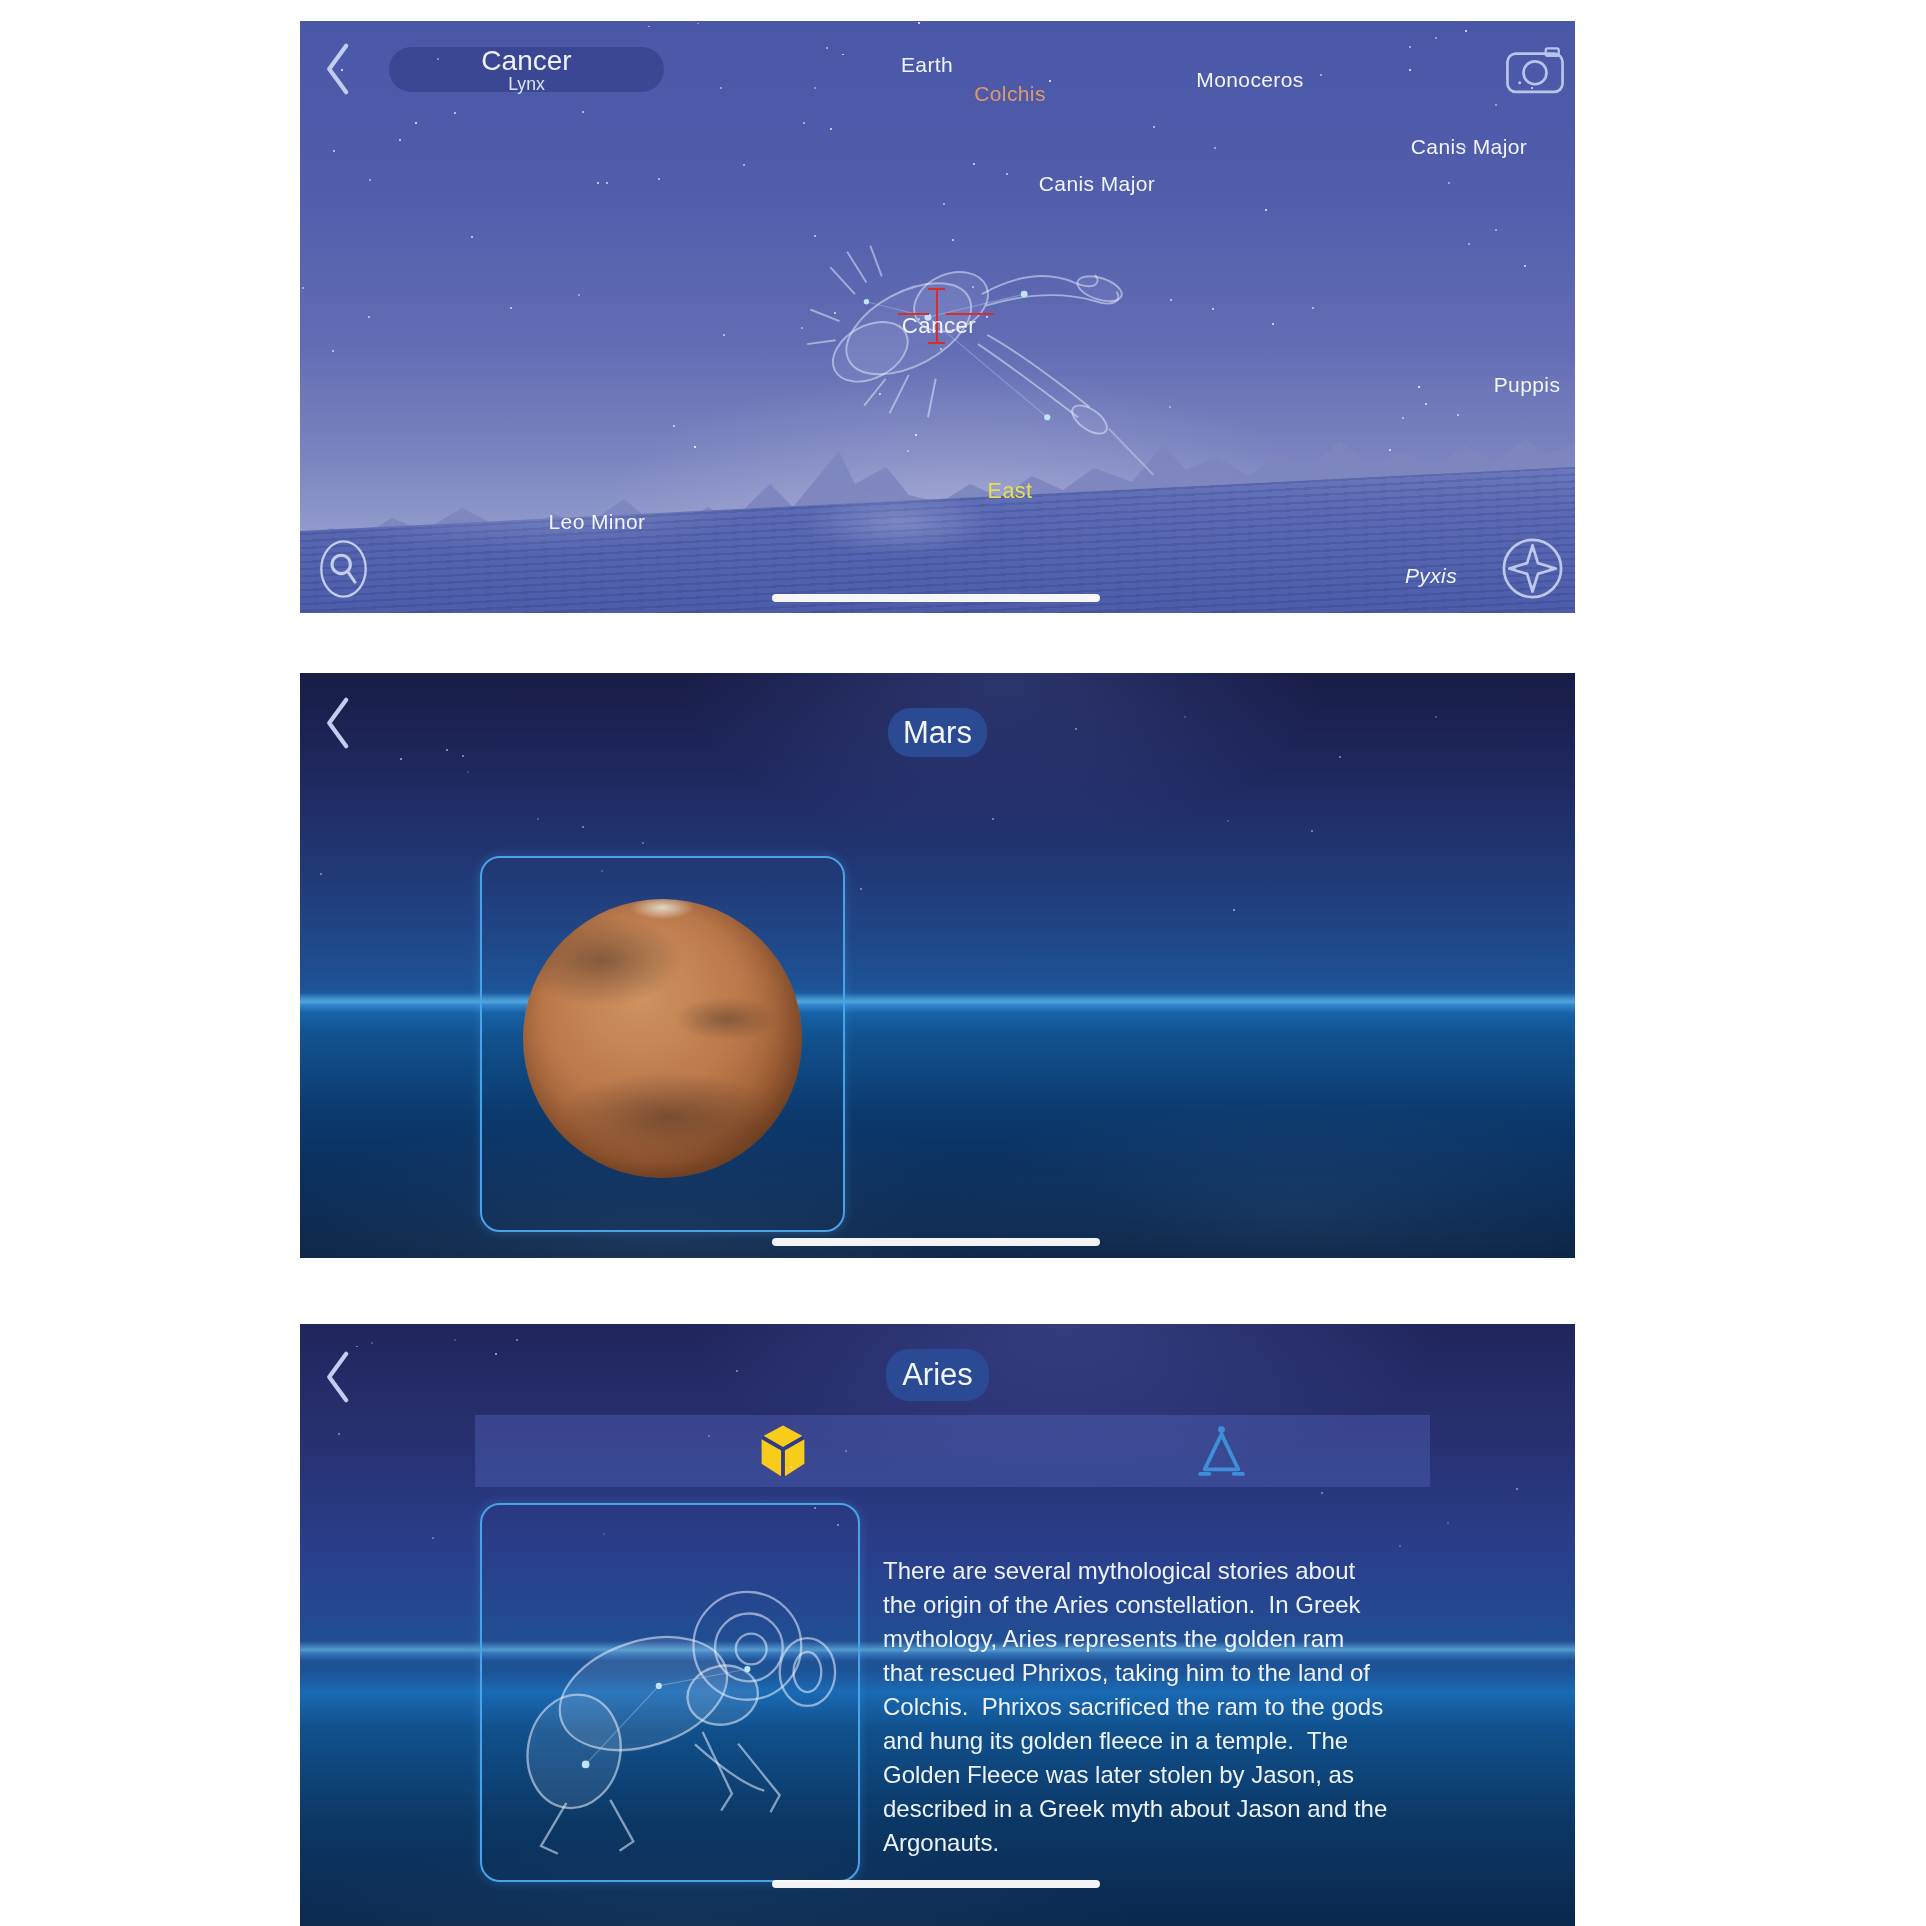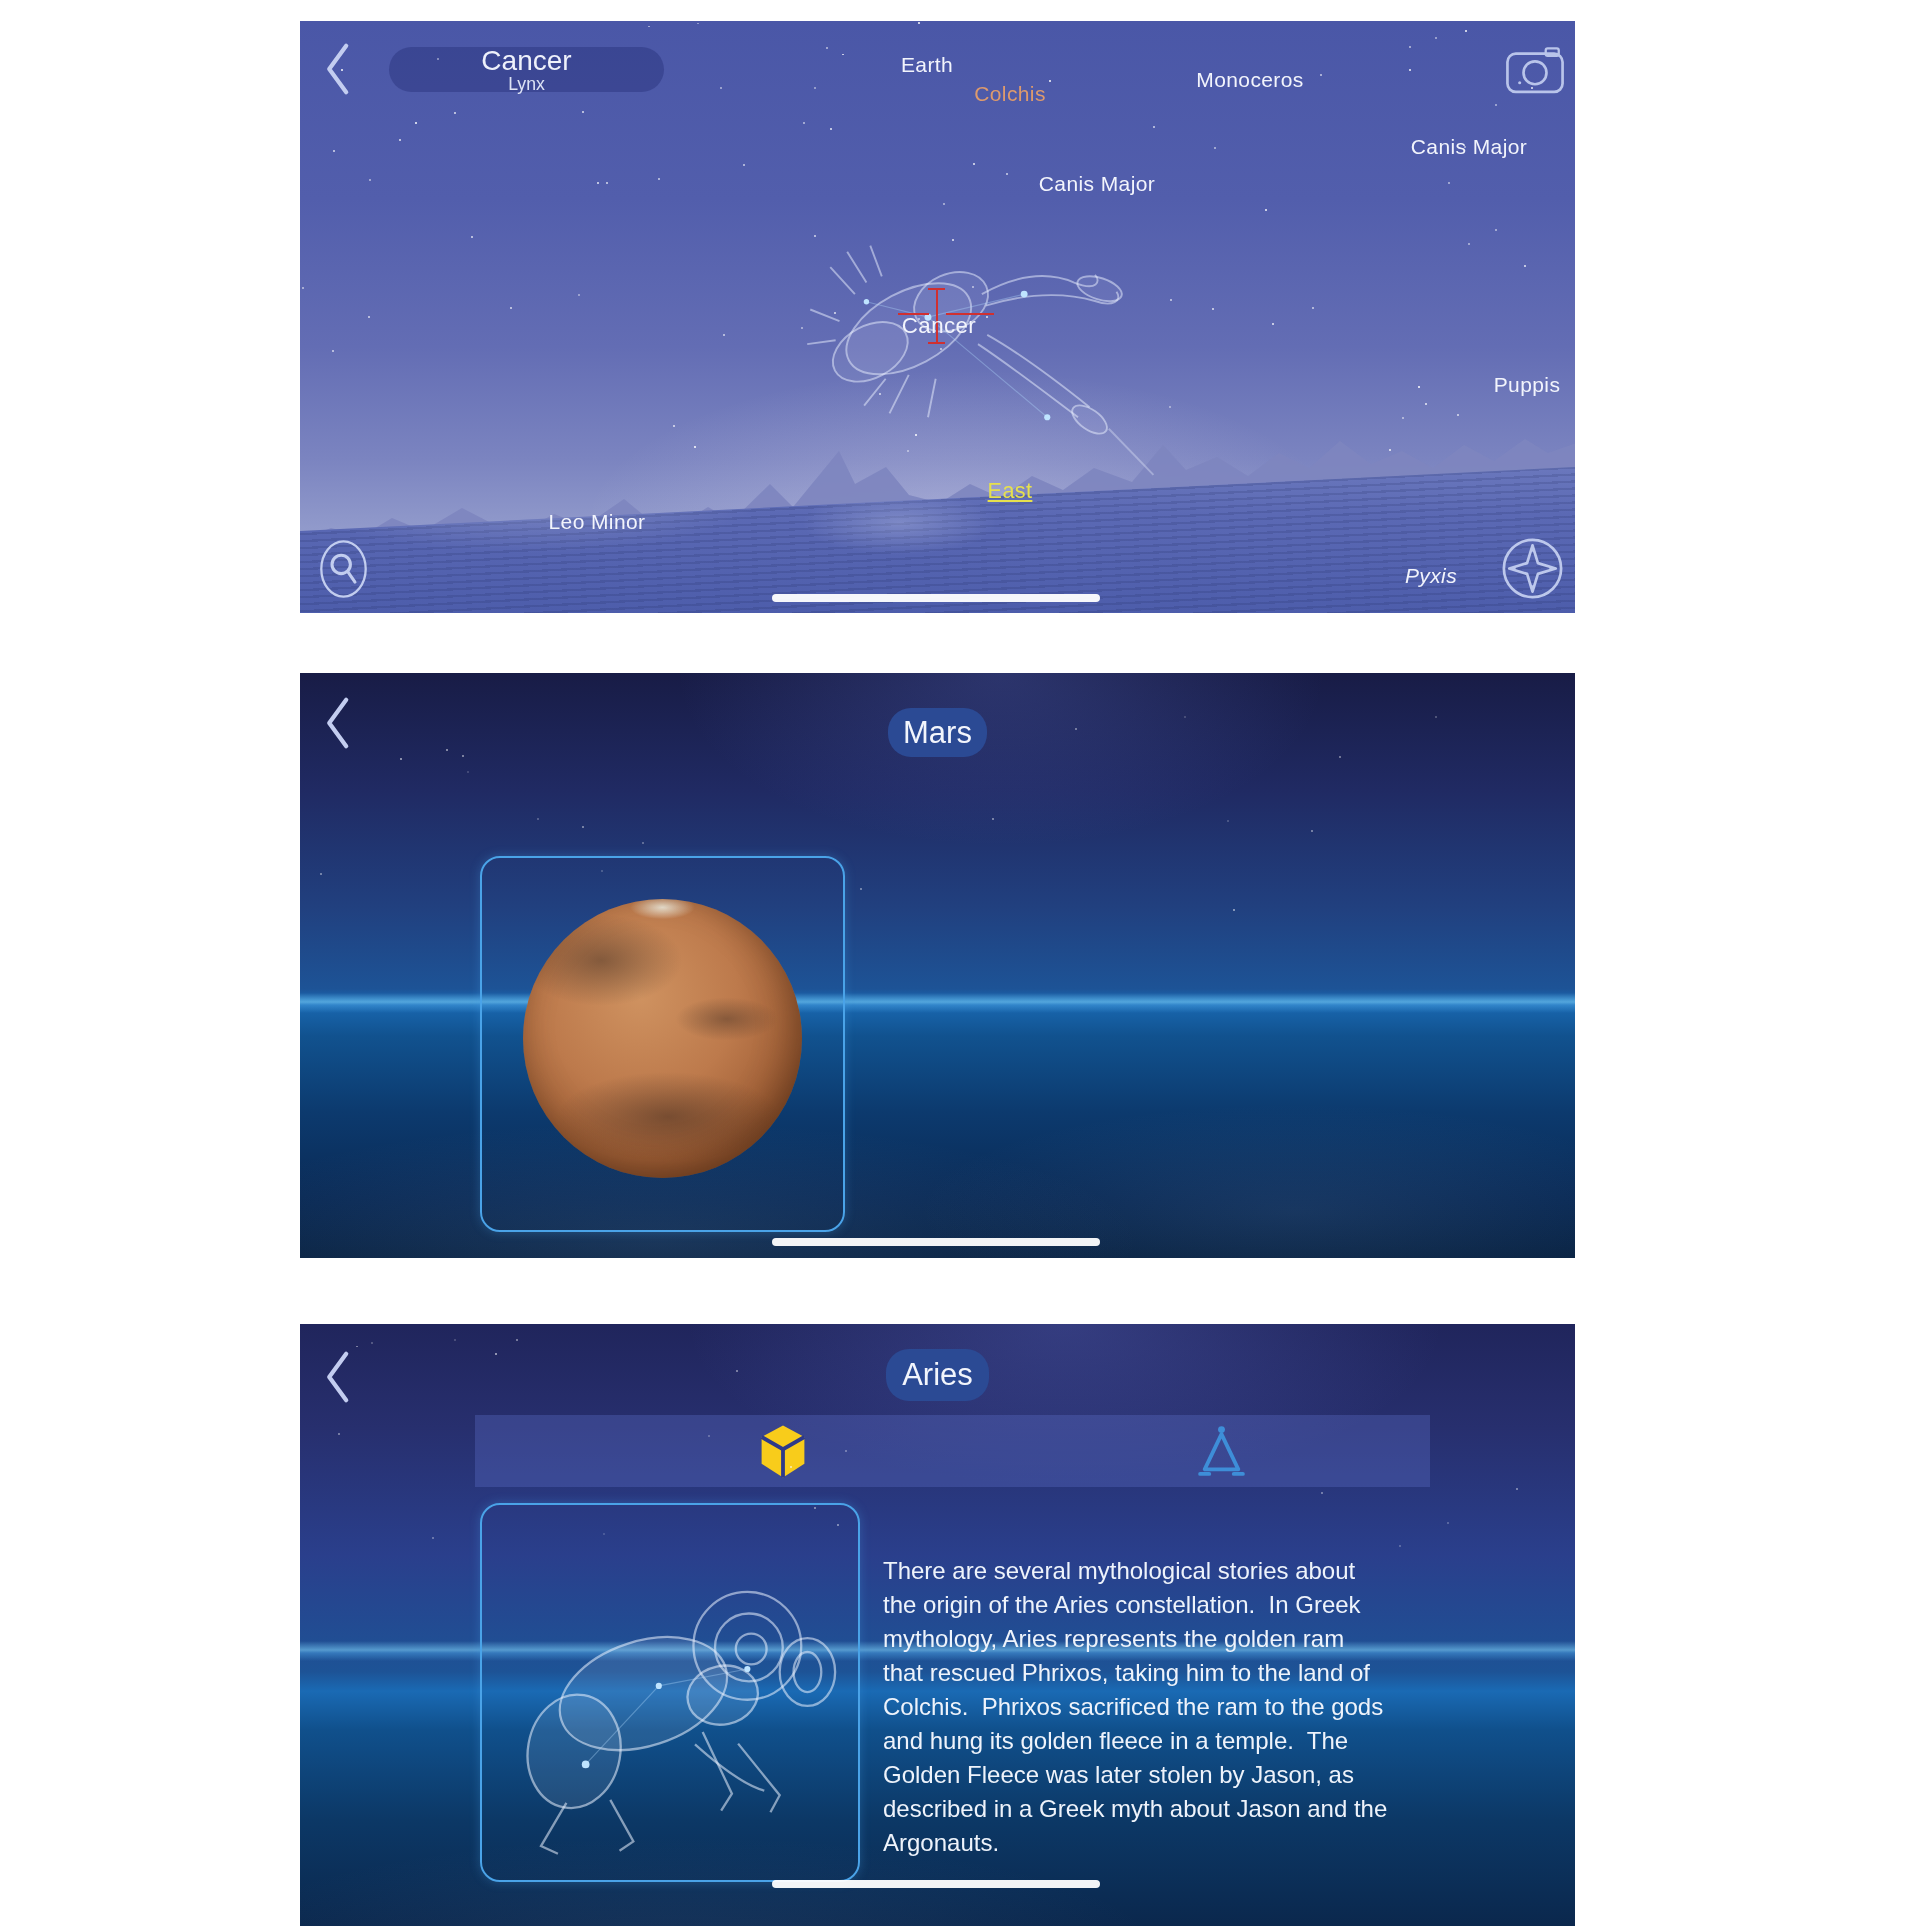--- a/index.html
+++ b/index.html
@@ -26,21 +26,21 @@
   .sky-label{position:absolute;transform:translate(-50%,-50%);color:#f2f4fc;font-size:21px;letter-spacing:0.4px;white-space:nowrap;}
   .lbl-gemini{left:627px;top:44px;}
   .lbl-mercury{left:710px;top:73px;color:var(--planet-label-color,#dd9a6d);}
   .lbl-monoceros{left:950px;top:59px;}
   .lbl-canis-major{left:1169px;top:126px;}
   .lbl-canis-minor{left:797px;top:163px;}
   .lbl-cancer-sky{left:639px;top:305px;font-size:22.3px;z-index:5;}
   .lbl-puppis{left:1227px;top:364px;}
   .lbl-leo-minor{left:297px;top:470px;margin-top:31px;}
   .lbl-pyxis{left:1131px;top:555px;font-style:italic;}
-  .lbl-east{left:710px;top:470px;color:var(--direction-label-color,#e6e04e);font-size:21.6px;text-decoration:underline;}
+  .lbl-east{left:710px;top:470px;color:var(--direction-label-color,#e6e04e);font-size:21.6px;}
   .back-btn{position:absolute;left:23px;top:21px;width:31px;height:54px;cursor:pointer;}
   .title-pill{position:absolute;left:89px;top:26px;width:275px;height:45px;border-radius:23px;
     background:rgba(28,38,108,0.35);display:flex;flex-direction:column;align-items:center;justify-content:center;}
   .title-pill .t1{color:#eef1fb;font-size:28px;line-height:29px;}
   .title-pill .t2{color:#dde3f5;font-size:17.7px;line-height:18.5px;}
   .cam-btn{position:absolute;left:1204px;top:25px;width:62px;height:49px;cursor:pointer;}
   .search-btn{position:absolute;left:18.5px;top:518px;width:49px;height:60px;cursor:pointer;}
   .compass-btn{position:absolute;left:1200px;top:515px;width:65px;height:65px;cursor:pointer;}
   .homebar{position:absolute;left:472px;width:328px;height:7.7px;border-radius:3.9px;background:rgba(255,255,255,0.95);}
   #panel-sky .homebar{top:573px;}

